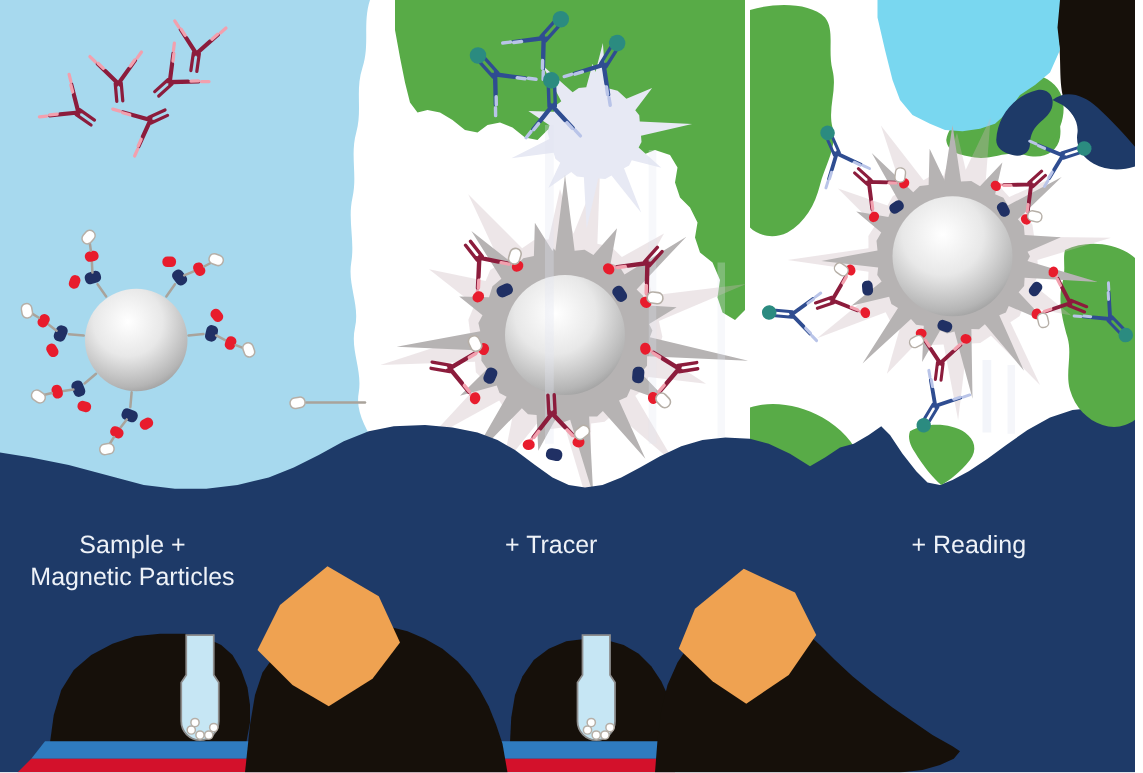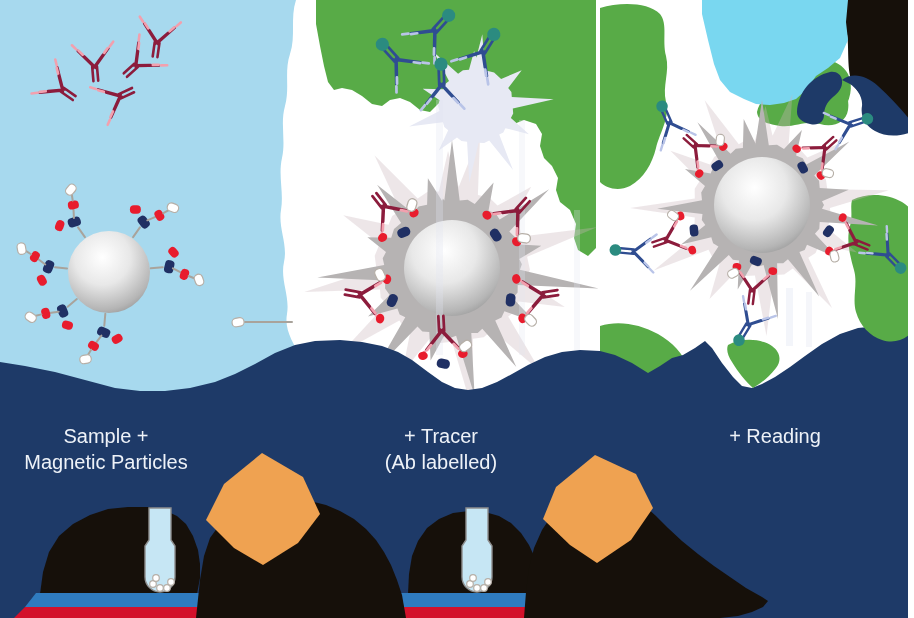--- a/index.html
+++ b/index.html
@@ -163,18 +163,17 @@
     <use href="#abB" transform="translate(442,92) rotate(178) scale(1.05)"></use>
   </g>
 </svg>
 
 <div class="cap" style="left:-14px;top:423px">
   <div>Sample +</div>
   <div>Magnetic Particles</div>
 </div>
 <div class="cap" style="left:321px;top:423px">
   <div>+ Tracer</div>
-  <div>(Ab labelled)</div>
 </div>
 <div class="cap" style="left:655px;top:423px">
   <div>+ Reading</div>
 </div>
 </div>
 
 </body></html>

